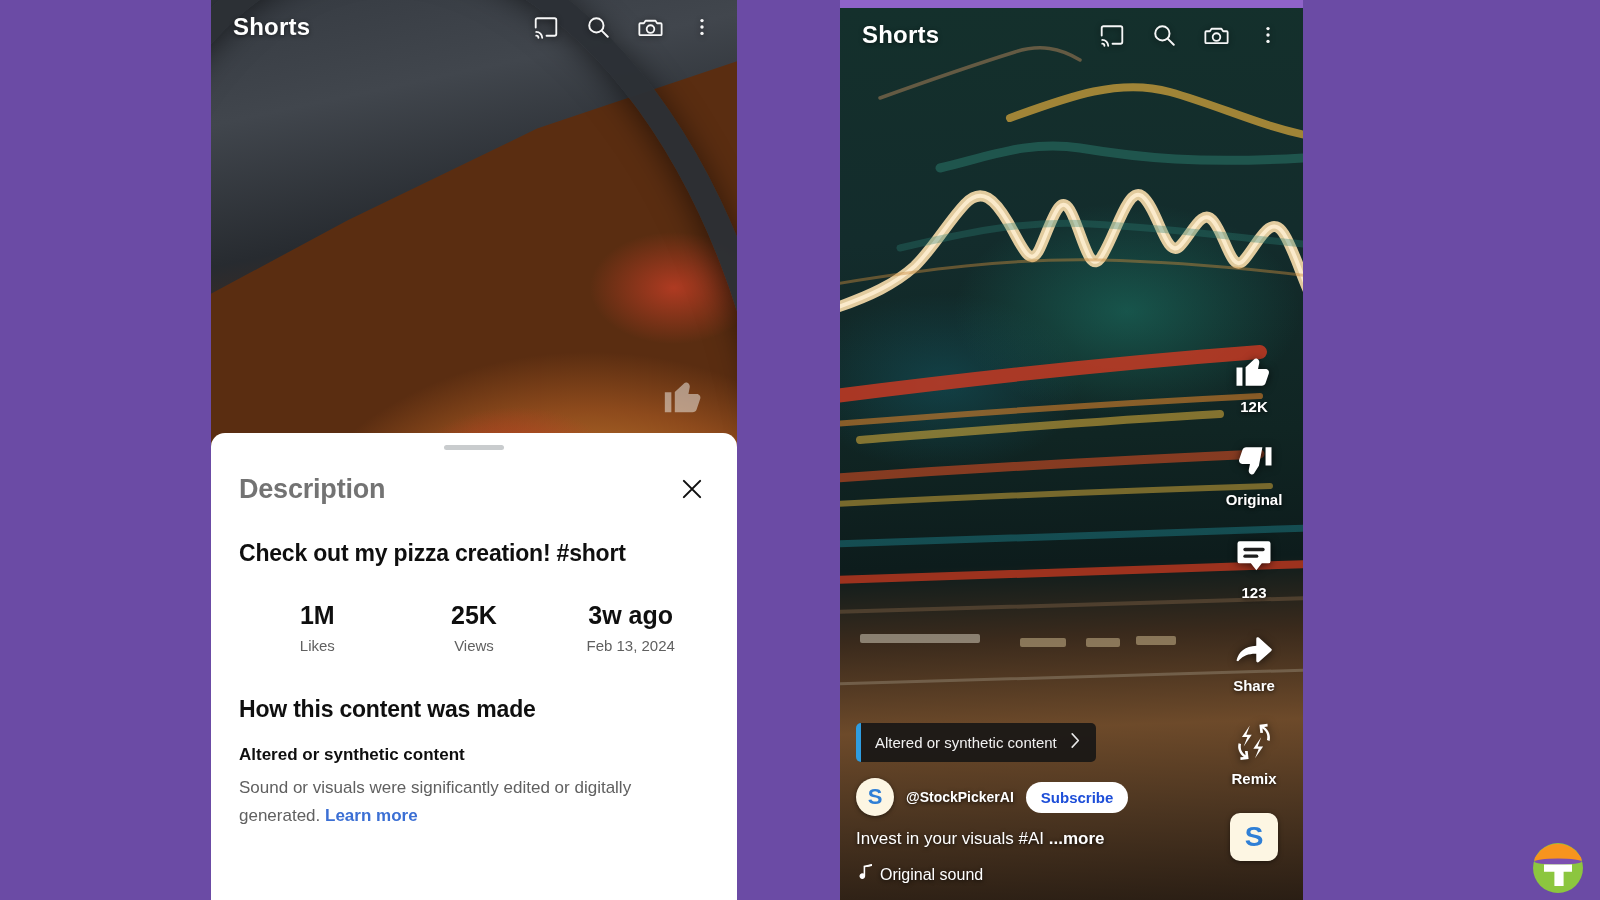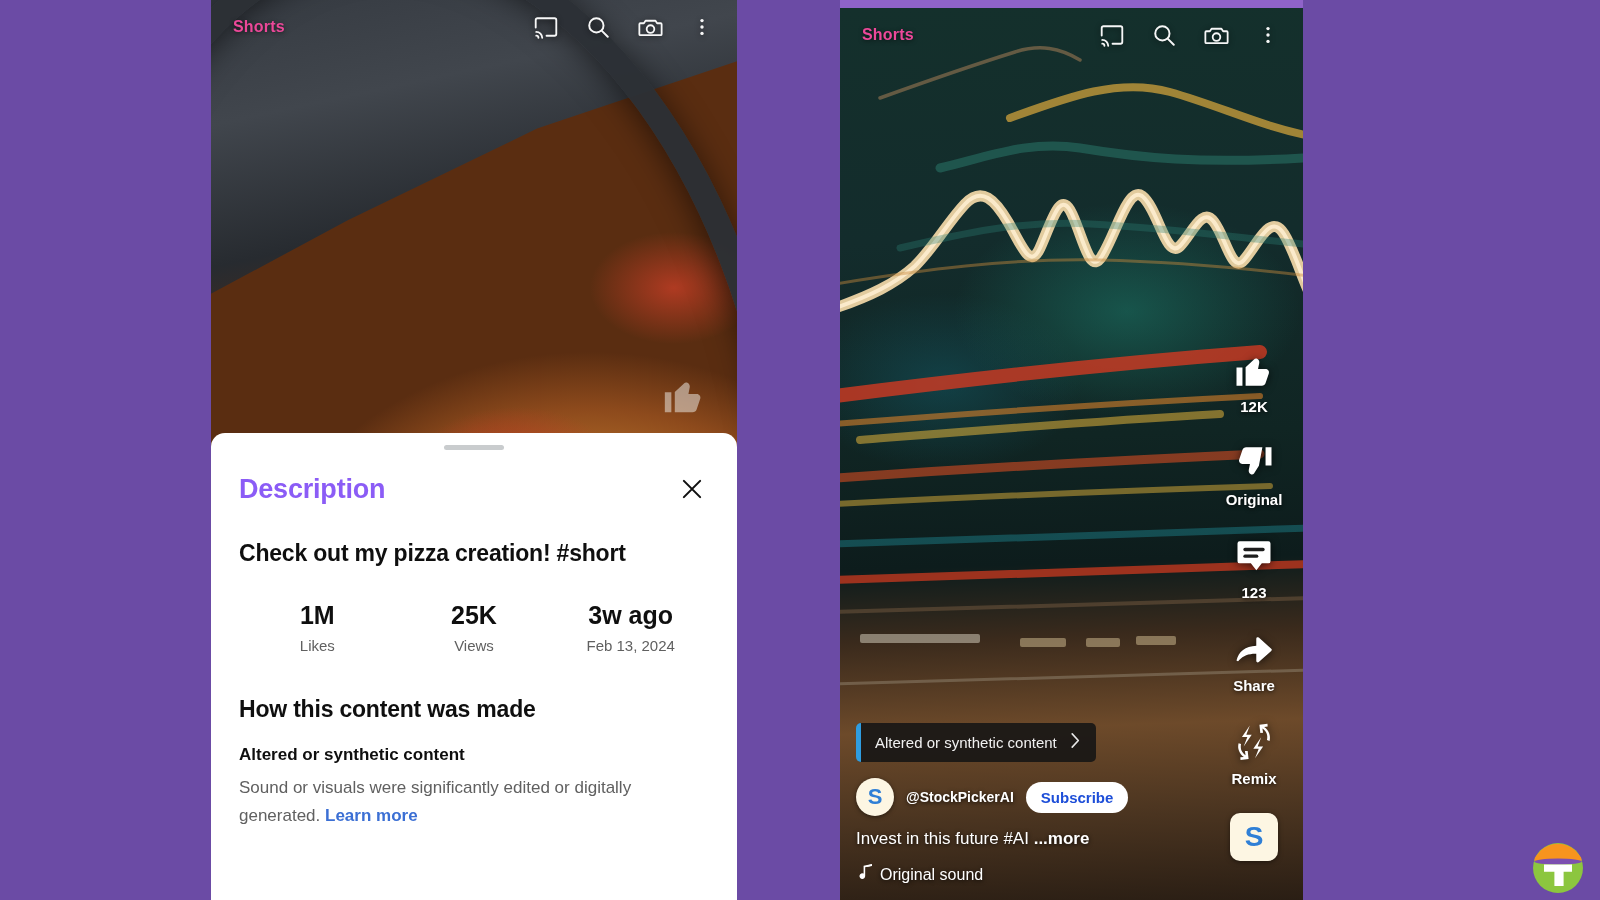--- a/index.html
+++ b/index.html
@@ -42,21 +42,21 @@
     clip-path: polygon(0 0, 100% 0, 100% 20%, 62% 42%, 26% 72%, 0 96%);
   }
 
   
   .topbar {
     position:absolute; left:0; top:0; width:100%; height:54px;
     display:flex; align-items:center; padding:0 18px 0 22px;
     z-index:6;
   }
   .topbar .brand {
-    color:#ec4899; font-size:16px; font-weight:bold; letter-spacing:.2px;
+    color:#ffffff; font-size:24px; font-weight:bold; letter-spacing:.2px;
     text-shadow:0 1px 4px rgba(0,0,0,.55);
   }
   .topbar .spacer { flex:1; }
   .tb-icon {
     width:34px; height:34px; margin-left:18px;
     display:flex; align-items:center; justify-content:center;
     opacity:.96;
   }
   .tb-icon svg { display:block; filter:drop-shadow(0 1px 3px rgba(0,0,0,.55)); }
 
@@ -72,21 +72,21 @@
     padding:0 28px;
   }
   .grabber {
     width:60px; height:5px; border-radius:3px; background:#c9ccce;
     margin:12px auto 0;
   }
   .desc-head {
     display:flex; align-items:center; justify-content:space-between;
     margin-top:22px;
   }
-  .desc-title { font-size:27px; font-weight:bold; color:#8b5cf6; letter-spacing:-.2px; }
+  .desc-title { font-size:27px; font-weight:bold; color:#737373; letter-spacing:-.2px; }
   .close-x { width:34px; height:34px; display:flex; align-items:center; justify-content:center; }
   .desc-body-title {
     margin-top:34px; font-size:23px; font-weight:bold; color:#0f0f0f; letter-spacing:-.2px;
   }
   .stats-row { display:flex; margin-top:34px; }
   .stat { flex:1; text-align:center; }
   .stat .num { font-size:25px; font-weight:bold; color:#0f0f0f; }
   .stat .lbl { font-size:15px; color:#606060; margin-top:7px; }
   .made-title {
     margin-top:42px; font-size:23px; font-weight:bold; color:#0f0f0f; letter-spacing:-.2px;
@@ -386,21 +386,21 @@
           </svg>
         </span>
       </div>
 
       <div class="chan-row">
         <div class="avatar">S</div>
         <div class="handle">@StockPickerAI</div>
         <button class="sub-btn">Subscribe</button>
       </div>
 
-      <div class="caption"><span>Invest in this future #AI </span><span class="more">...more</span></div>
+      <div class="caption"><span>Invest in your visuals #AI </span><span class="more">...more</span></div>
 
       <div class="sound-row">
         <span>
           <svg width="19" height="19" viewBox="0 0 24 24" fill="#fff">
             <path d="M9.6 3.4 20.2 1.3v2.3L11.6 5.3v11.2a3.6 3.6 0 1 1-2-3.22V3.4z"></path>
             <path d="M13.4 3.1 20.2 1.7v2.1l-6.8 1.4z"></path>
           </svg>
         </span>
         <span class="txt">Original sound</span>
       </div>

